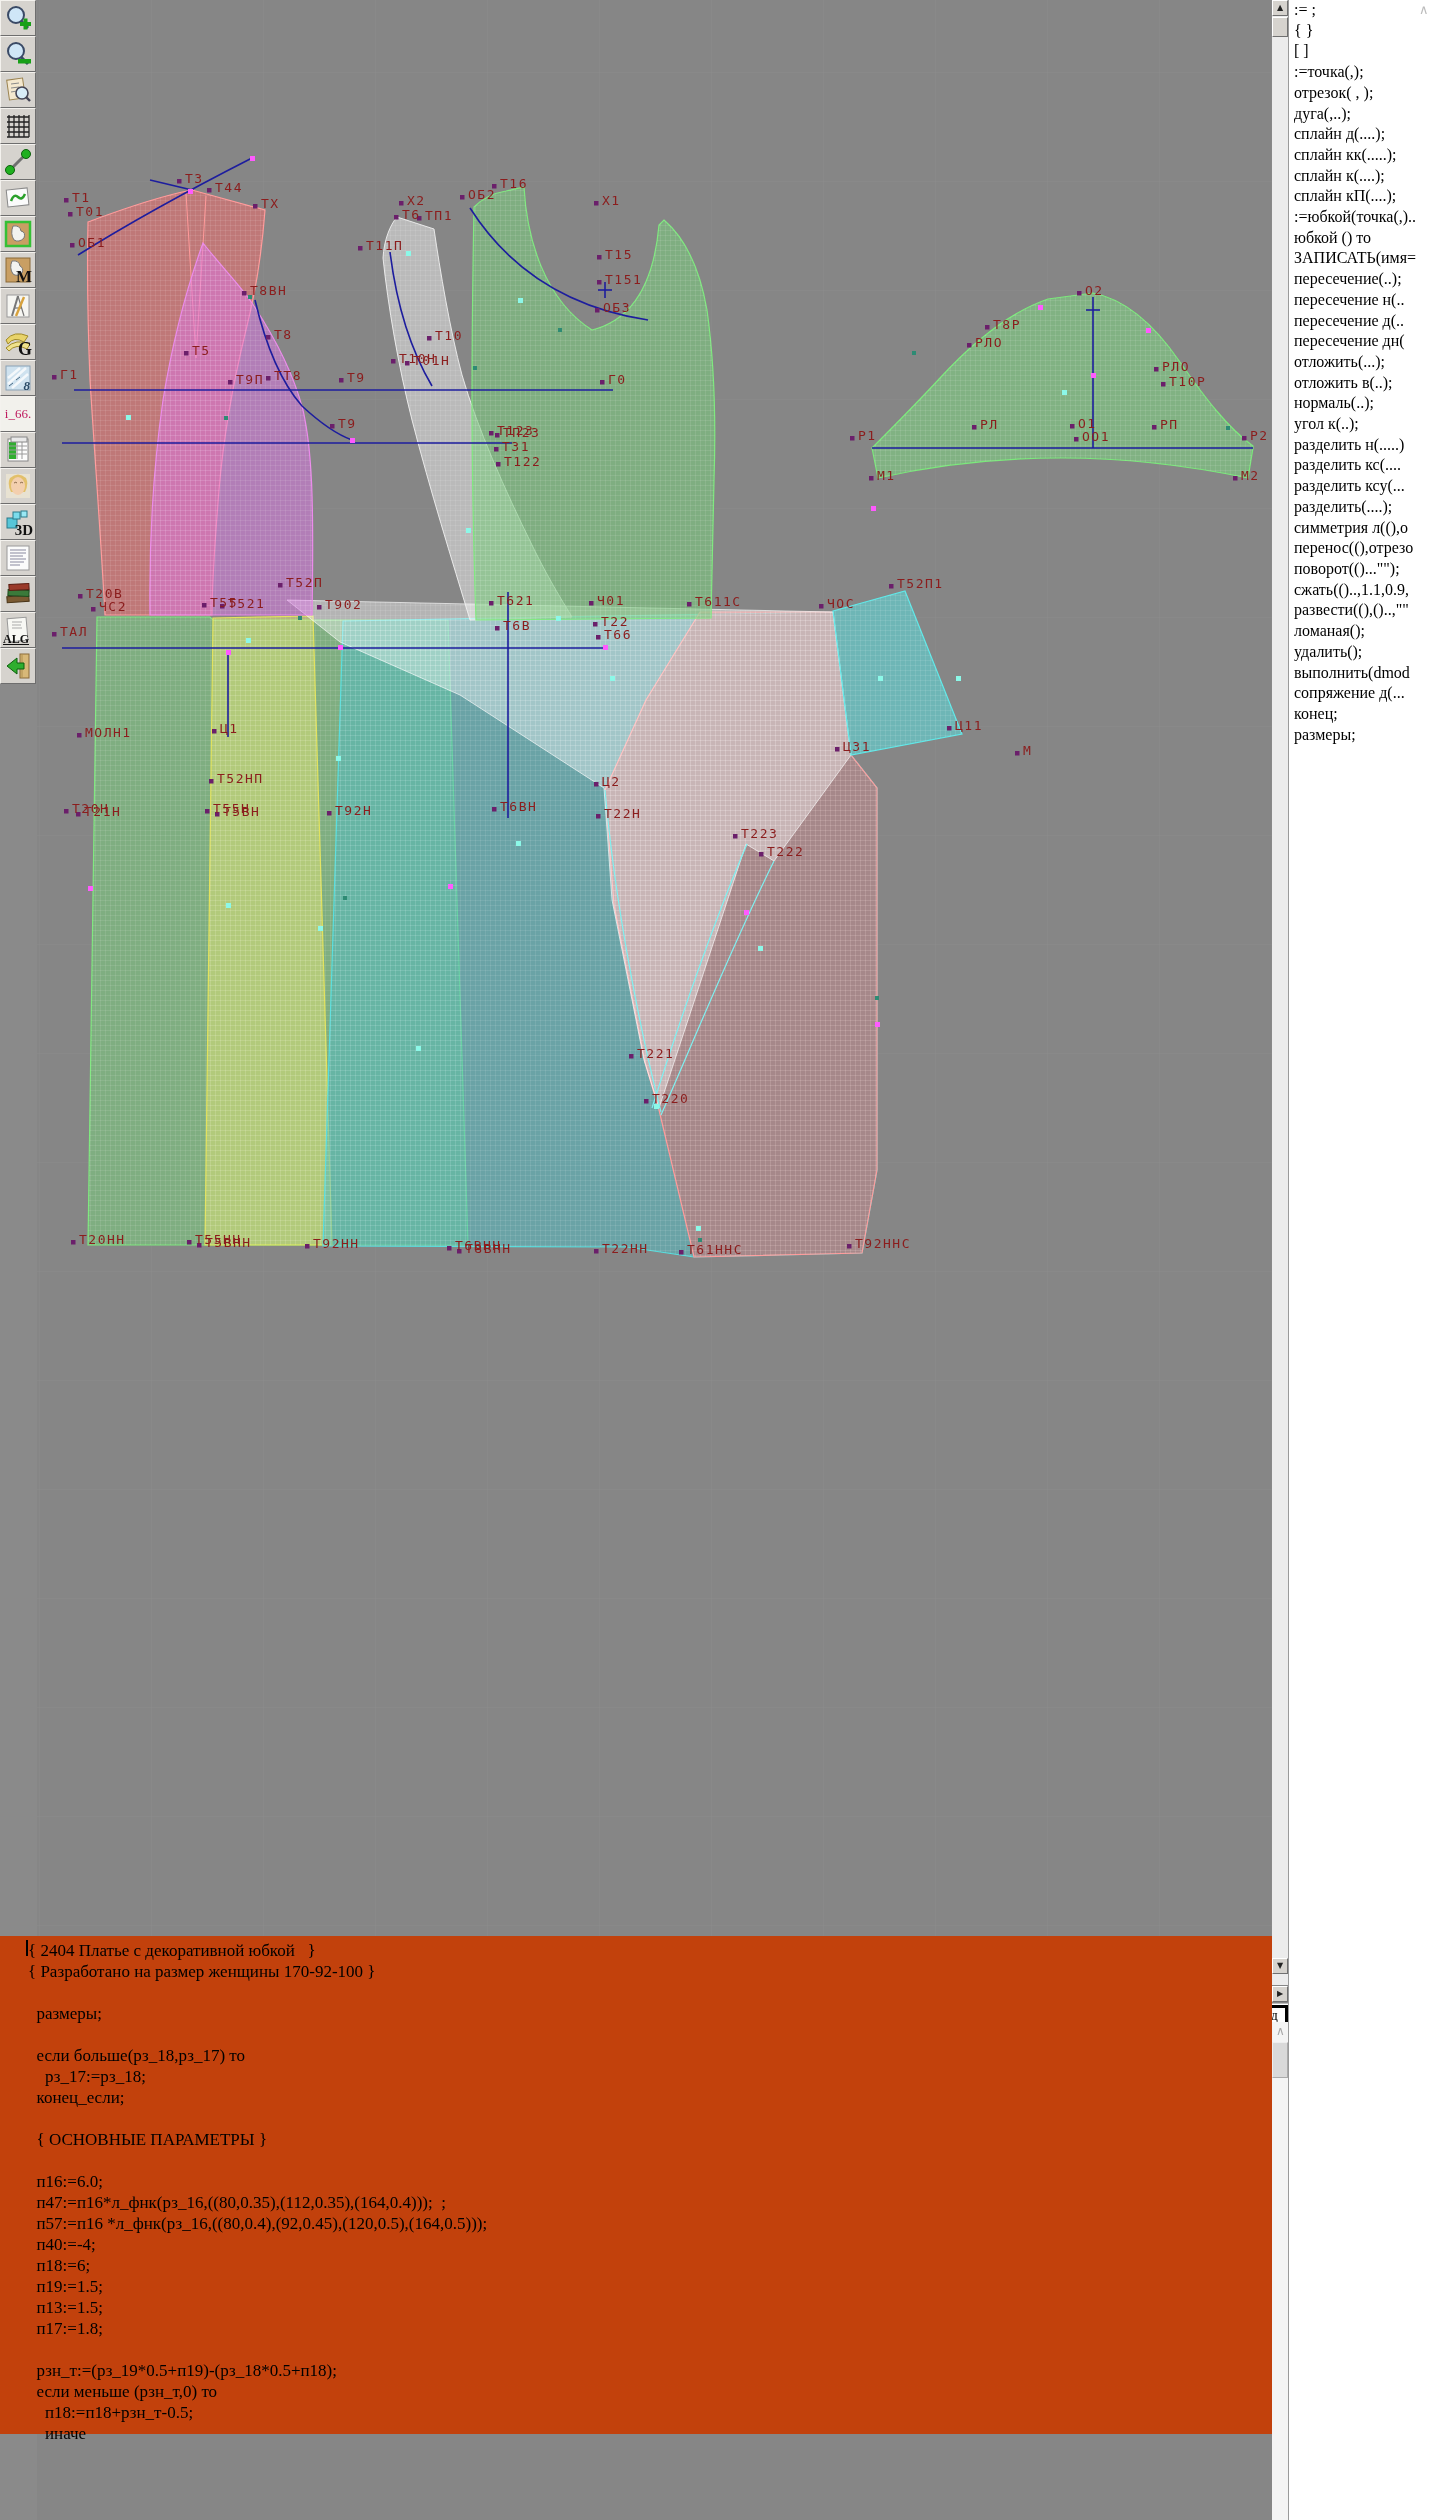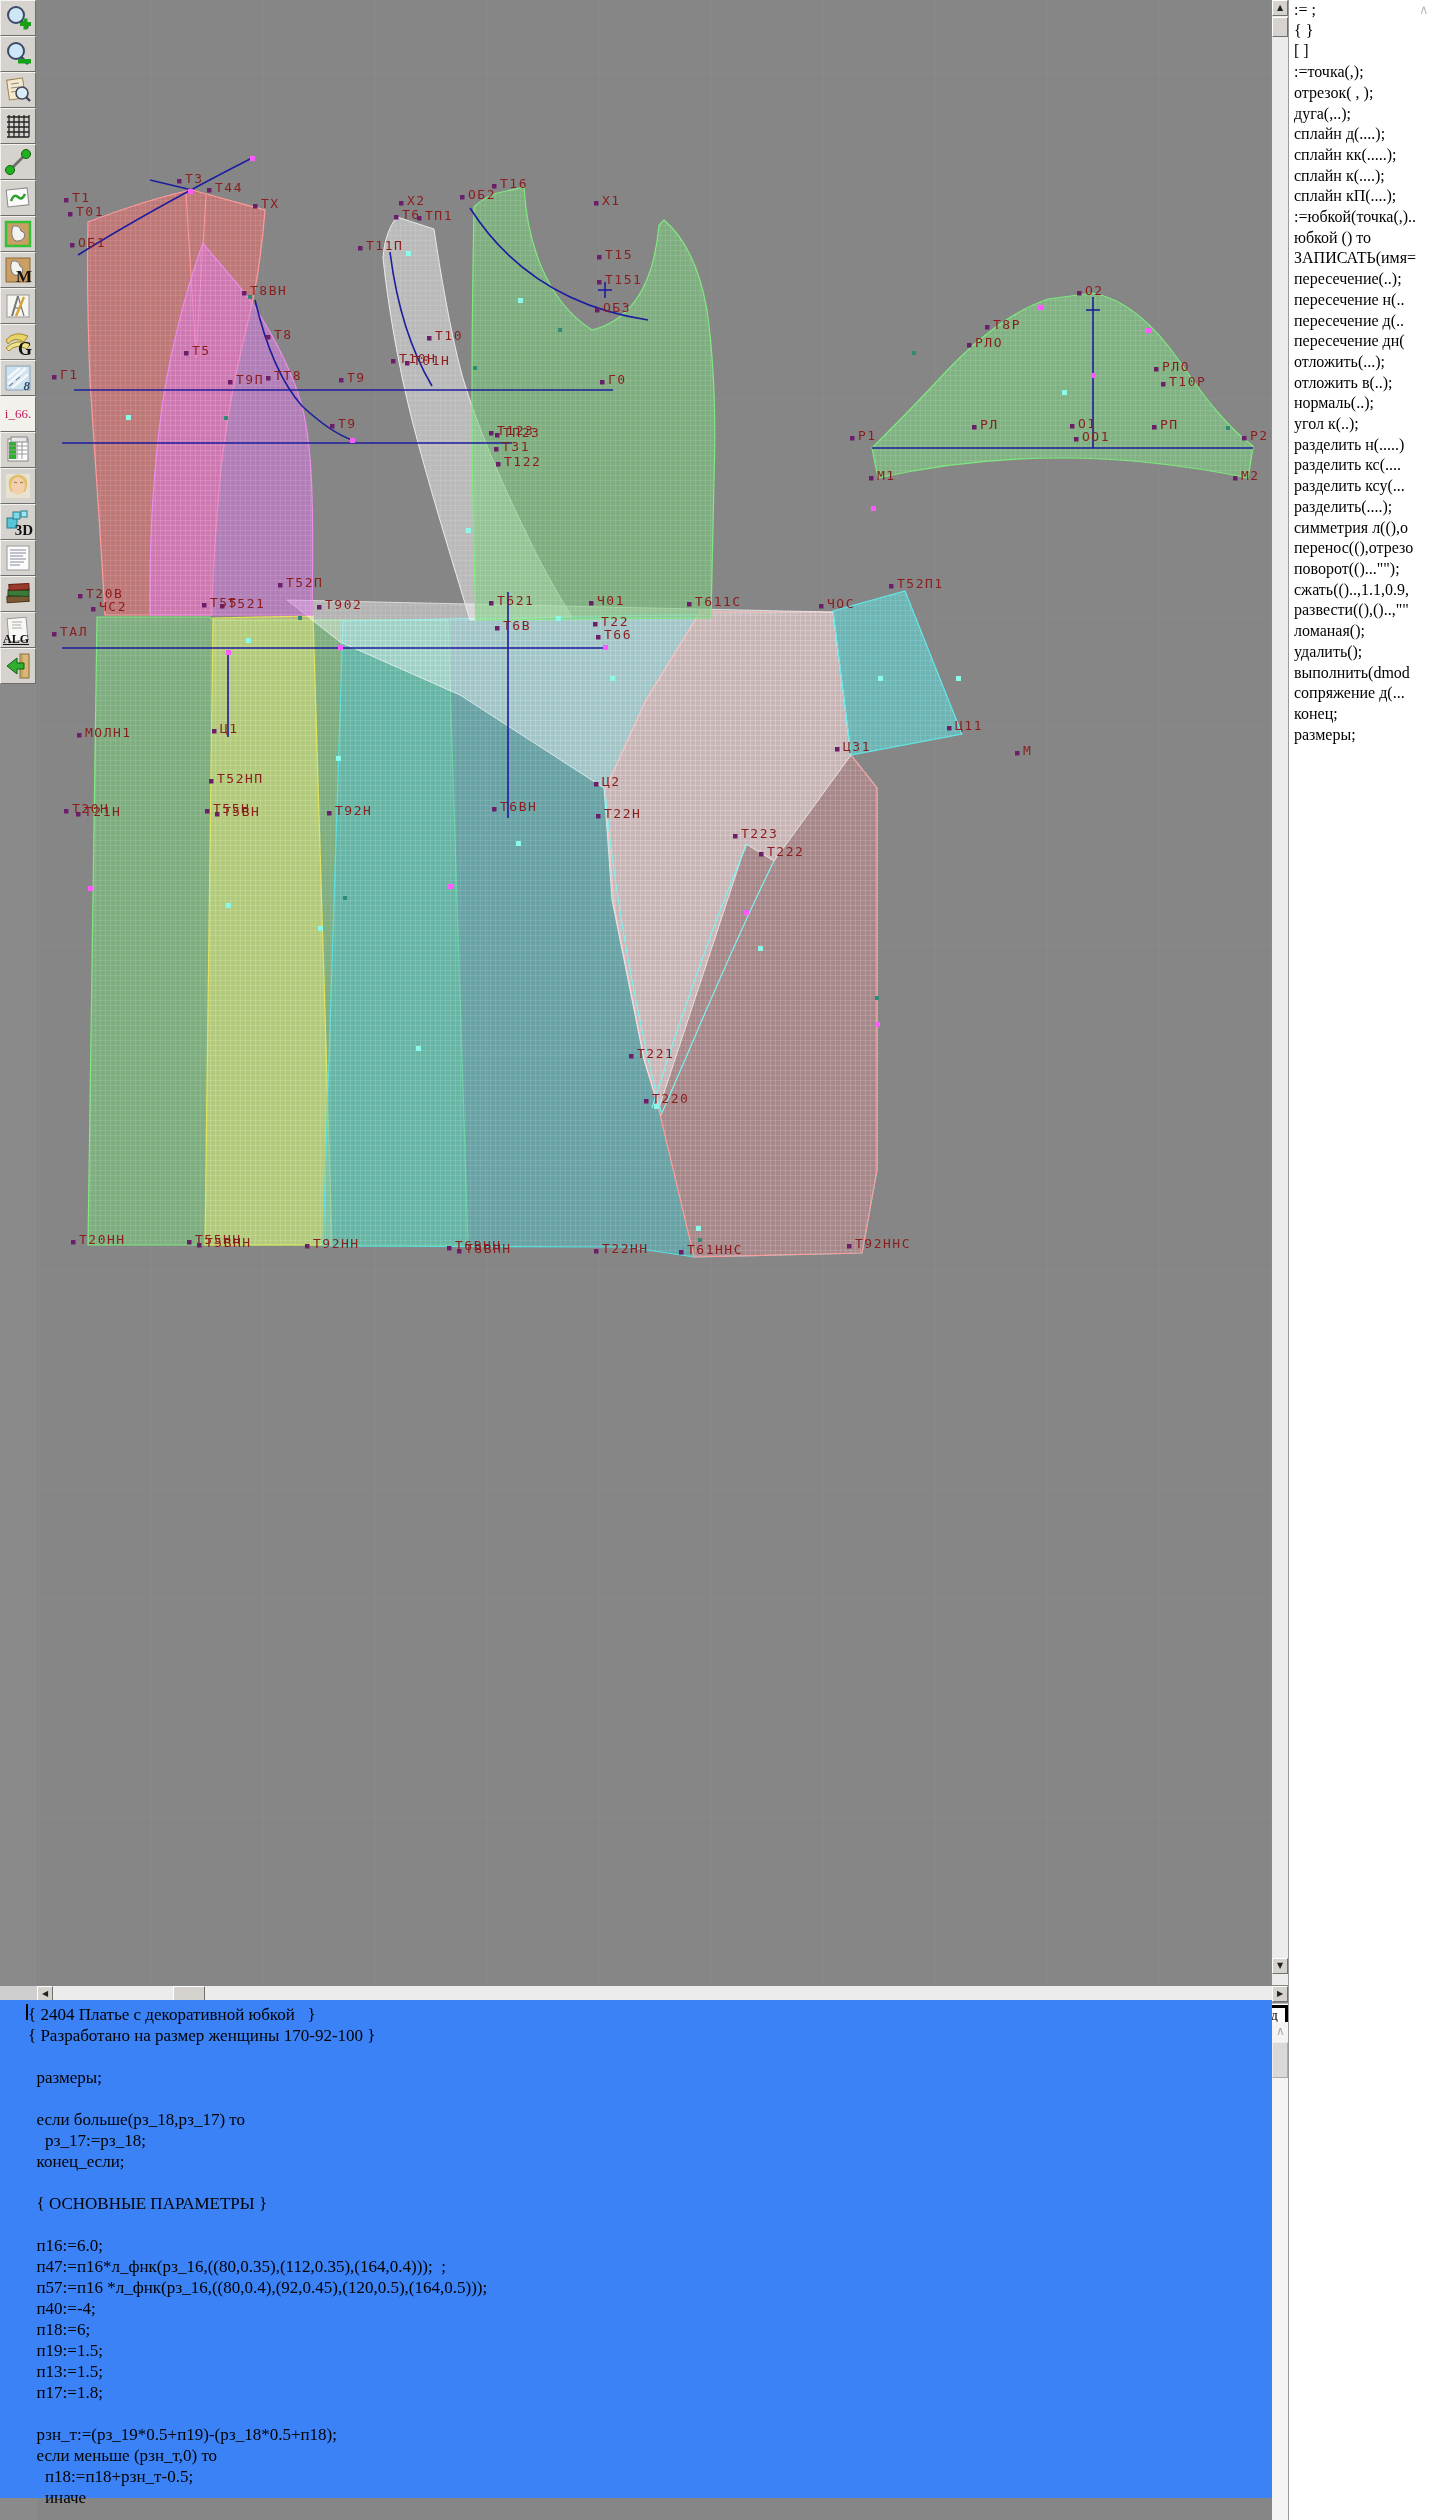--- a/index.html
+++ b/index.html
@@ -25,21 +25,21 @@
   .sb-thumb{position:absolute;background:#d6d3ce;border-top:1px solid #fff;border-left:1px solid #fff;
             border-right:1px solid #707070;border-bottom:1px solid #707070;box-sizing:border-box;}
   
   .statusrow{position:absolute;left:0;top:2003px;width:1288px;height:19px;background:#ffffff;
              border-top:1px solid #bdbdbd;box-sizing:border-box;}
   .status-zero{position:absolute;left:38px;top:1px;font-size:15px;color:#000;}
   .sbtn{position:absolute;top:1px;height:29px;width:40px;background:#fdfdfd;
         border:3px solid #000000;box-sizing:border-box;font-size:14px;text-align:center;
         line-height:15px;color:#000;}
   
-  .codearea{position:absolute;left:0;top:2000px;width:1272px;height:498px;background:#3b82f6;}
+  .codearea{position:absolute;left:0;top:1936px;width:1272px;height:498px;background:#c2410c;}
   .codearea pre{margin:0;padding:4px 0 0 28px;font-family:"Liberation Serif",serif;
                 font-size:17px;line-height:21px;color:#000;white-space:pre;}
   .caret{position:absolute;left:26px;top:4px;width:1.5px;height:16px;background:#000;}
   
   .rpanel{position:absolute;left:1288px;top:0;width:152px;height:2520px;background:#ffffff;
           border-left:1px solid #9a9a9a;box-sizing:border-box;}
   .rpanel .cmd{font-family:"Liberation Serif",serif;font-size:16px;line-height:20.7px;
                color:#000;padding-left:5px;white-space:nowrap;overflow:hidden;}
   .rp-chev{position:absolute;left:130px;top:2px;color:#bcbcbc;font-size:13px;
            font-family:"DejaVu Sans",sans-serif;}

